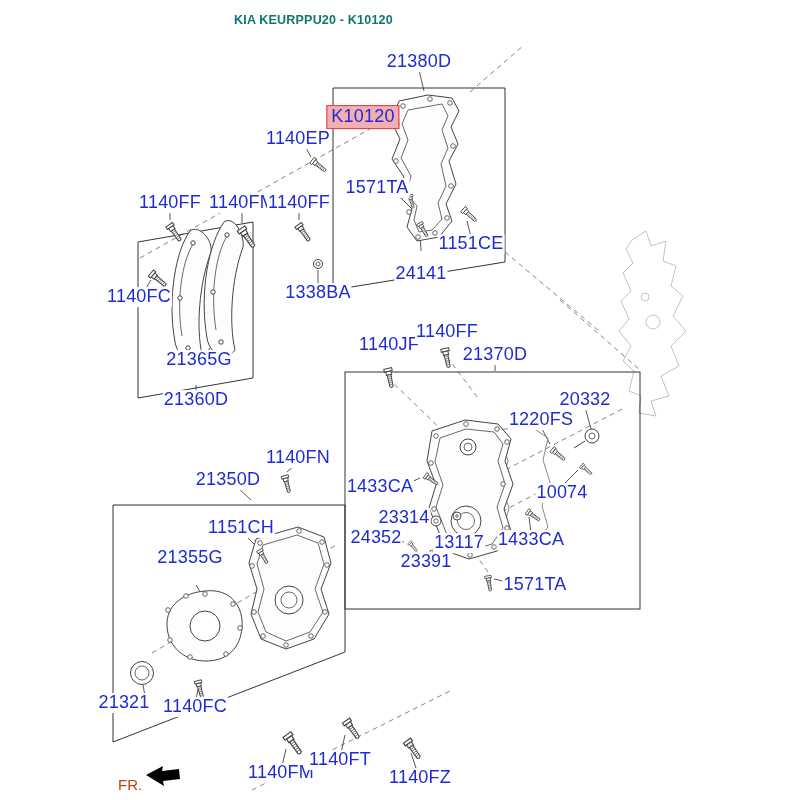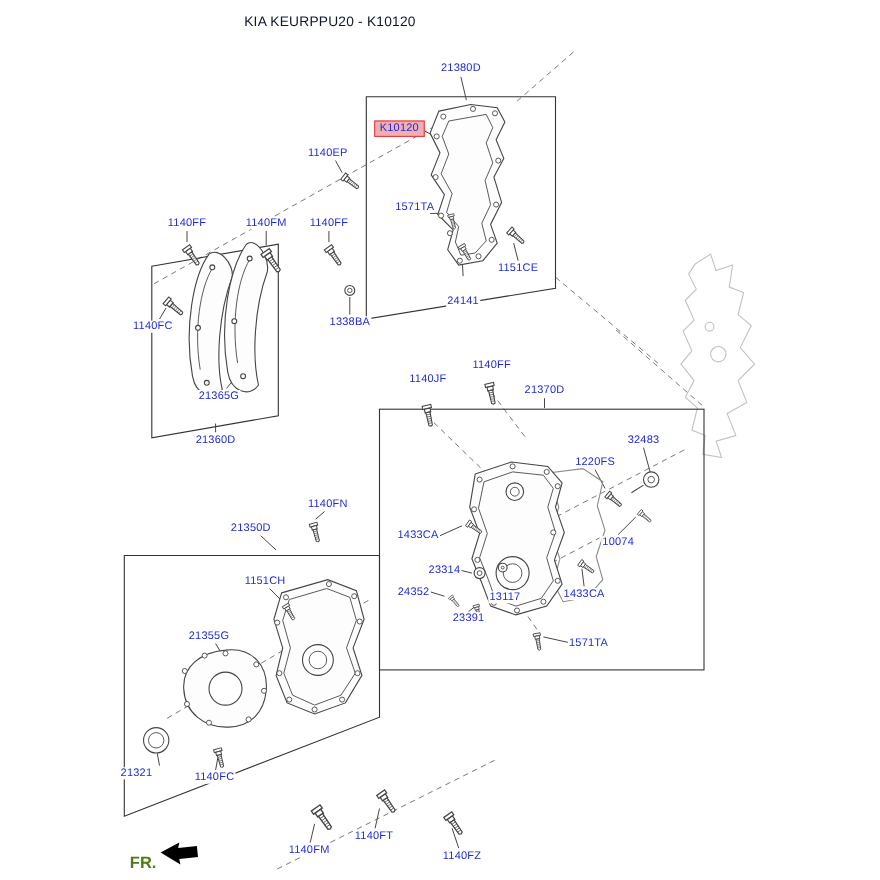--- a/index.html
+++ b/index.html
@@ -1,34 +1,34 @@
 <!DOCTYPE html>
 <html><head>
 <meta charset="utf-8">
 <style>
   html,body{margin:0;padding:0;}
   body{
     width:800px;height:800px;position:relative;background:#ffffff;
     font-family:"Liberation Sans", sans-serif;overflow:hidden;
   }
   .header{
-    position:absolute;left:222px;top:13px;
-    font-size:12.5px;font-weight:normal;color:#0f172a;letter-spacing:.2px;
+    position:absolute;left:234px;top:13px;
+    font-size:12.5px;font-weight:bold;color:#0f766e;letter-spacing:.2px;
   }
   svg.art{position:absolute;left:0;top:0;}
   .lbl{
     position:absolute;transform:translate(-50%,-50%);
-    font-size:10px;color:#1f2bd4;white-space:nowrap;letter-spacing:.2px;
+    font-size:18px;color:#1f2bd4;white-space:nowrap;letter-spacing:.2px;
     z-index:5;background:#fff;padding:0 1px;line-height:1.1;
   }
   .lbl.hl{
     background:#f2aeb0;border:1.5px solid #e03a3a;padding:1px 4px;
   }
   .fr{
-    position:absolute;left:118px;top:776px;font-size:15px;font-weight:bold;color:#4d7c0f;z-index:5;
+    position:absolute;left:118px;top:776px;font-size:15px;font-weight:normal;color:#c2410c;z-index:5;
   }
 </style>
 </head>
 <body>
 
 <div class="header">KIA KEURPPU20 - K10120</div>
 
 <svg class="art" width="800" height="800" viewBox="0 0 800 800">
   <defs>
     <g id="bolt" stroke="#444" stroke-width="1" fill="#fff">
@@ -235,33 +235,33 @@
 <div class="lbl" style="left:299px;top:203px">1140FF</div>
 <div class="lbl" style="left:471px;top:244px">1151CE</div>
 <div class="lbl" style="left:421px;top:274px">24141</div>
 <div class="lbl" style="left:139px;top:297px">1140FC</div>
 <div class="lbl" style="left:318px;top:293px">1338BA</div>
 <div class="lbl" style="left:199px;top:360px">21365G</div>
 <div class="lbl" style="left:196px;top:400px">21360D</div>
 <div class="lbl" style="left:389px;top:345px">1140JF</div>
 <div class="lbl" style="left:447px;top:332px">1140FF</div>
 <div class="lbl" style="left:495px;top:355px">21370D</div>
-<div class="lbl" style="left:585px;top:400px">32483</div>
+<div class="lbl" style="left:585px;top:400px">20332</div>
 <div class="lbl" style="left:541px;top:420px">1220FS</div>
 <div class="lbl" style="left:298px;top:458px">1140FN</div>
 <div class="lbl" style="left:228px;top:480px">21350D</div>
 <div class="lbl" style="left:380px;top:487px">1433CA</div>
 <div class="lbl" style="left:562px;top:493px">10074</div>
 <div class="lbl" style="left:241px;top:528px">1151CH</div>
 <div class="lbl" style="left:404px;top:518px">23314</div>
 <div class="lbl" style="left:376px;top:538px">24352</div>
 <div class="lbl" style="left:459px;top:543px">13117</div>
 <div class="lbl" style="left:531px;top:540px">1433CA</div>
 <div class="lbl" style="left:426px;top:562px">23391</div>
-<div class="lbl" style="left:190px;top:578px">21355G</div>
+<div class="lbl" style="left:190px;top:558px">21355G</div>
 <div class="lbl" style="left:535px;top:585px">1571TA</div>
 <div class="lbl" style="left:124px;top:703px">21321</div>
 <div class="lbl" style="left:195px;top:707px">1140FC</div>
 <div class="lbl" style="left:281px;top:773px">1140FM</div>
 <div class="lbl" style="left:340px;top:760px">1140FT</div>
 <div class="lbl" style="left:420px;top:778px">1140FZ</div>
 
 <div class="fr">FR.</div>
 
 </body></html>

